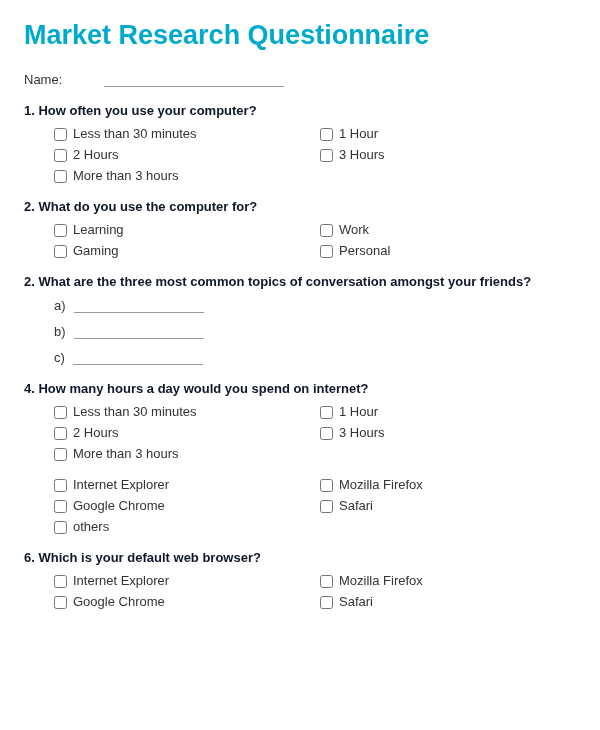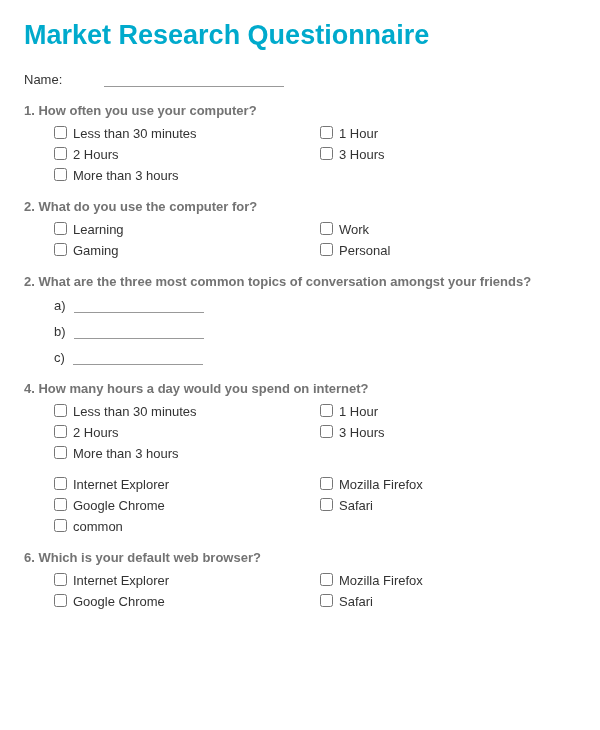--- a/index.html
+++ b/index.html
@@ -36,34 +36,34 @@
       font-size: 13px;
       padding: 1px 2px;
     }
     .section {
       margin-top: 16px;
       margin-bottom: 4px;
     }
     .question {
       font-size: 13px;
       font-weight: bold;
-      color: #737373;
+      color: #0f172a;
       margin-bottom: 8px;
     }
     .options-grid {
       display: grid;
       grid-template-columns: 1fr 1fr;
       row-gap: 6px;
       column-gap: 10px;
       padding-left: 30px;
       margin-bottom: 6px;
     }
     .option-item {
       display: flex;
-      align-items: flex-start;
+      align-items: flex-end;
       gap: 6px;
       font-size: 13px;
       color: #333;
     }
     .option-item input[type="checkbox"] {
       width: 13px;
       height: 13px;
       accent-color: #555;
       flex-shrink: 0;
     }
@@ -203,21 +203,21 @@
     <label class="option-item">
         <input type="checkbox" style="">
         <span>Google Chrome</span>
       </label>
     <label class="option-item">
         <input type="checkbox" style="">
         <span>Safari</span>
       </label>
     <label class="option-item">
         <input type="checkbox" style="">
-        <span>common</span>
+        <span>others</span>
       </label>
   </div>
 </div>
 
 <div class="section">
   <div class="question">6. Which is your default web browser?</div>
   <div class="options-grid">
     <label class="option-item">
         <input type="checkbox" style="">
         <span>Internet Explorer</span>

